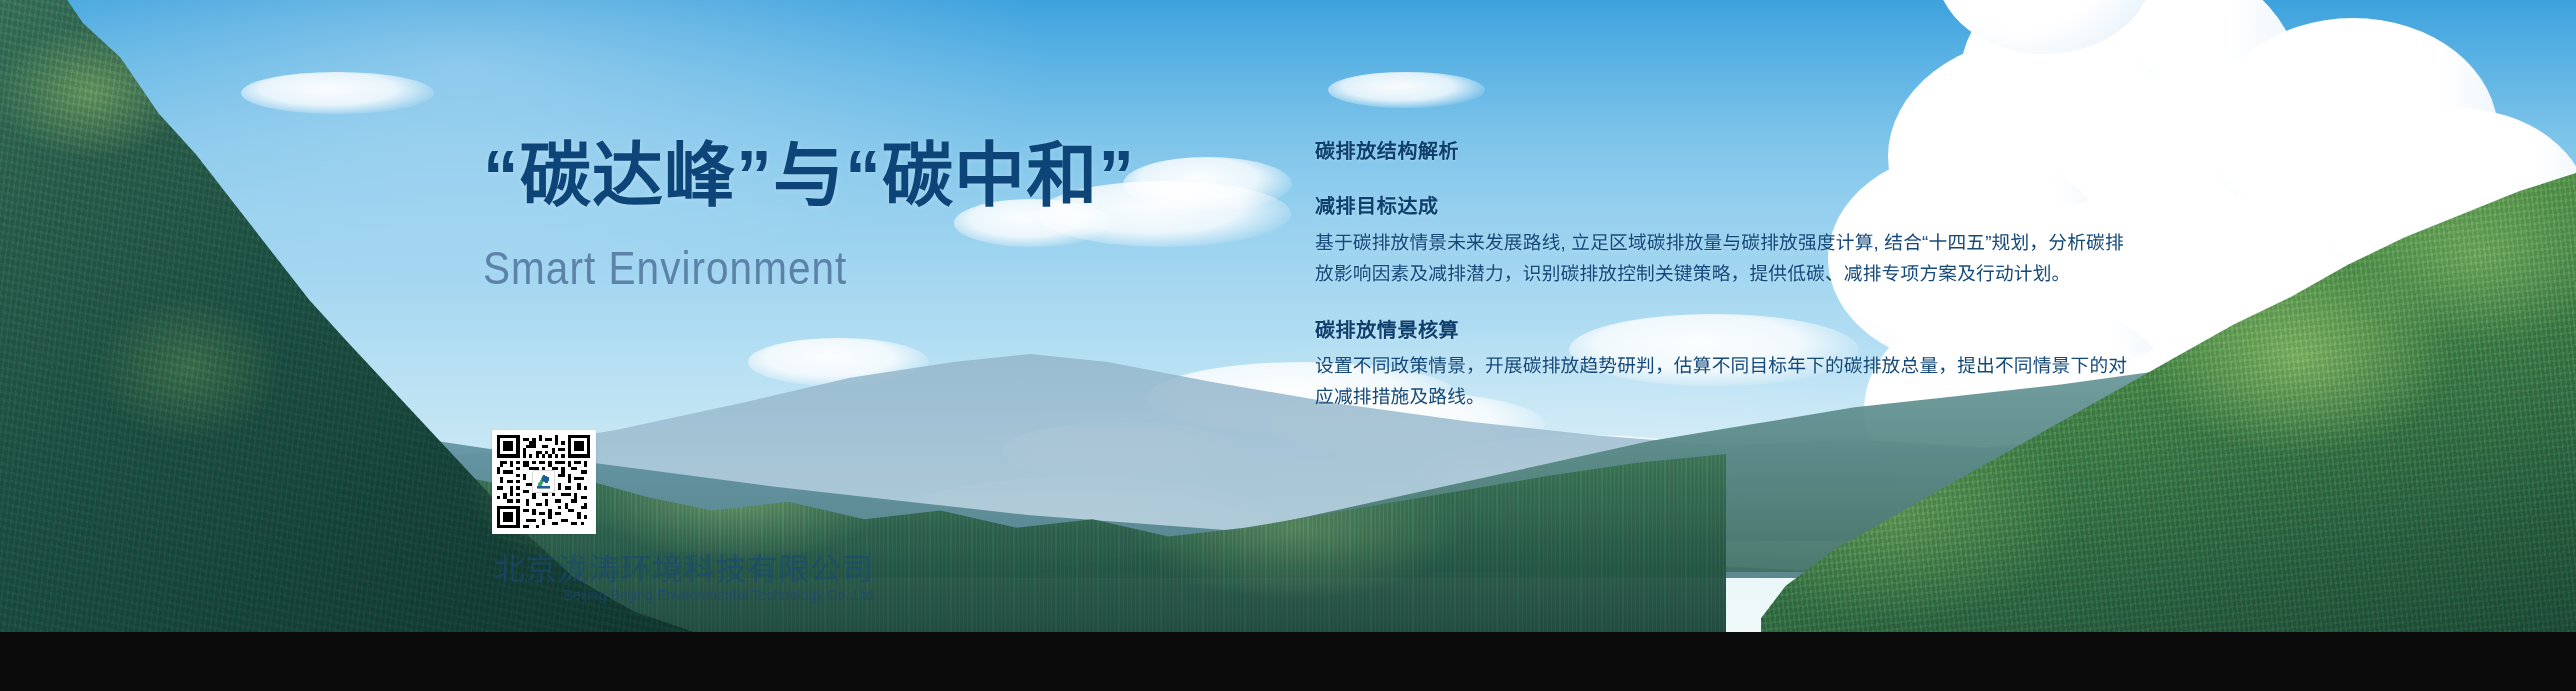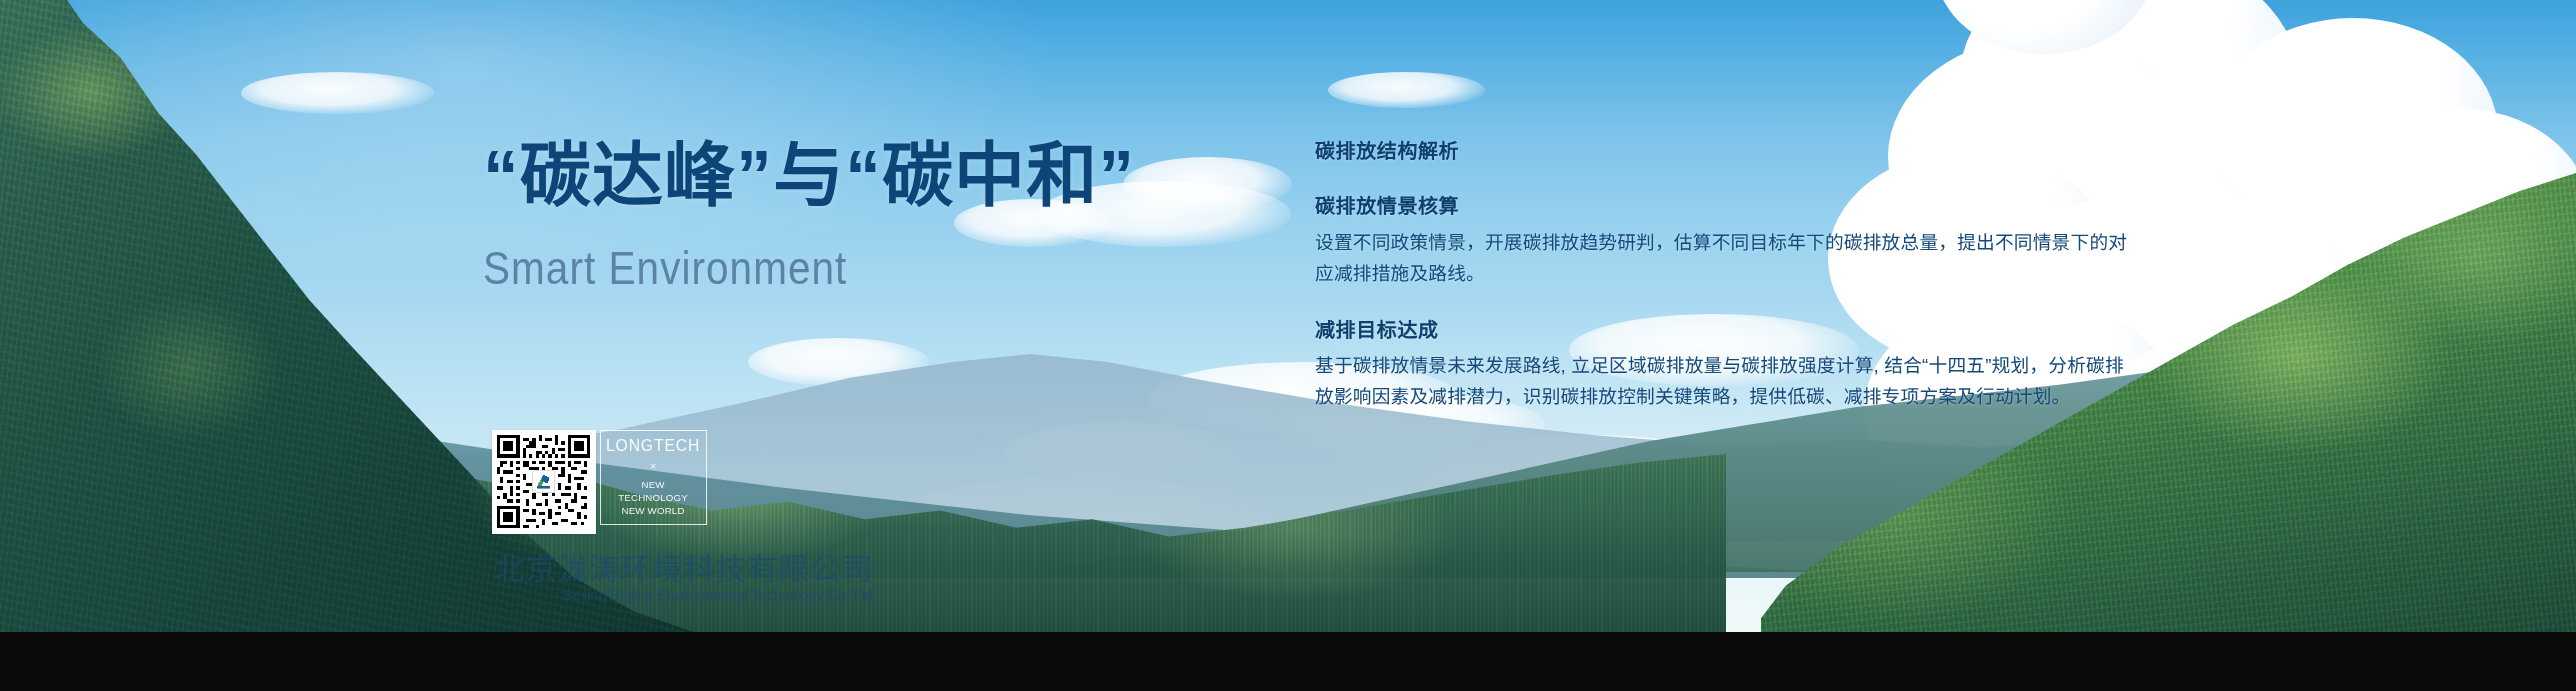--- a/index.html
+++ b/index.html
@@ -354,27 +354,27 @@
     <div class="subtitle">Smart Environment</div>
   </div>
 
   <div class="points">
 
     <div class="point">
       <div class="point-title">碳排放结构解析</div>
     </div>
 
     <div class="point">
+      <div class="point-title">减排目标达成</div>
+      <div class="point-body">基于碳排放情景未来发展路线, 立足区域碳排放量与碳排放强度计算, 结合“十四五”规划，分析碳排放影响因素及减排潜力，识别碳排放控制关键策略，提供低碳、减排专项方案及行动计划。</div>
+    </div>
+
+    <div class="point">
       <div class="point-title">碳排放情景核算</div>
       <div class="point-body">设置不同政策情景，开展碳排放趋势研判，估算不同目标年下的碳排放总量，提出不同情景下的对应减排措施及路线。</div>
-    </div>
-
-    <div class="point">
-      <div class="point-title">减排目标达成</div>
-      <div class="point-body">基于碳排放情景未来发展路线, 立足区域碳排放量与碳排放强度计算, 结合“十四五”规划，分析碳排放影响因素及减排潜力，识别碳排放控制关键策略，提供低碳、减排专项方案及行动计划。</div>
     </div>
 
   </div>
 
   <div class="qrwrap">
 
     <div class="qrbox">
       <svg viewBox="0 0 29 29" shape-rendering="crispEdges">
         <rect width="29" height="29" fill="#ffffff"></rect>
         <g fill="#000000">
@@ -506,29 +506,20 @@
         <g>
           <rect x="11" y="11" width="7" height="7" rx="1" fill="#ffffff" stroke="#d8d8d8" stroke-width="0.3"></rect>
           <path d="M12.6 15.6 L14.3 12.6 L15.3 13.2 L13.6 16.2 Z" fill="#3aa35a"></path>
           <path d="M14.4 12.4 L16.4 13.4 L15.6 15.1 L13.8 14.0 Z" fill="#1a5f9e"></path>
           <rect x="12.4" y="16.0" width="4.0" height="0.45" fill="#1a5f9e"></rect>
           <rect x="12.4" y="16.6" width="4.0" height="0.3" fill="#8aa2b8"></rect>
         </g>
       </svg>
     </div>
 
-    <div class="brandbox">
-      <div class="brand-main">LONGTECH</div>
-      <div class="brand-x">×</div>
-      <div class="brand-sub">
-        <div>NEW</div>
-        <div>TECHNOLOGY</div>
-        <div>NEW WORLD</div>
-      </div>
-    </div>
 
   </div>
 
   <div class="watermark">
     <div class="wm-cn">北京泷涛环境科技有限公司</div>
     <div class="wm-en">Beijing Beijing Environmental Technology Co.,Ltd</div>
   </div>
 
 </div>
 

